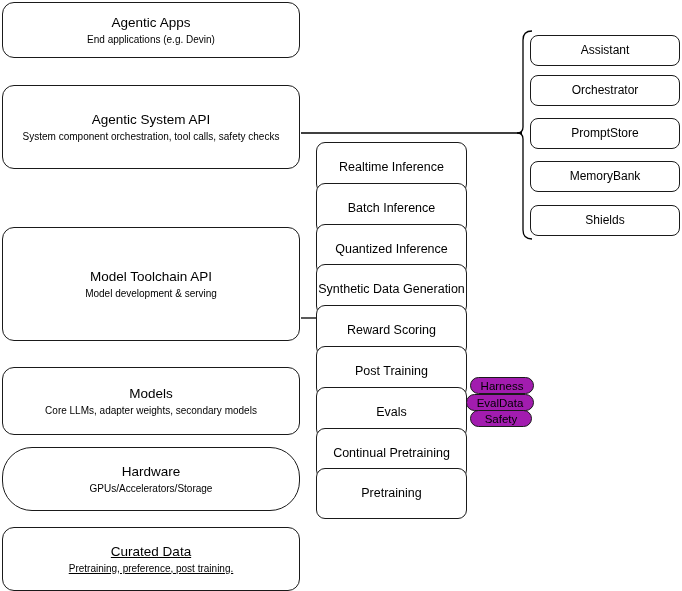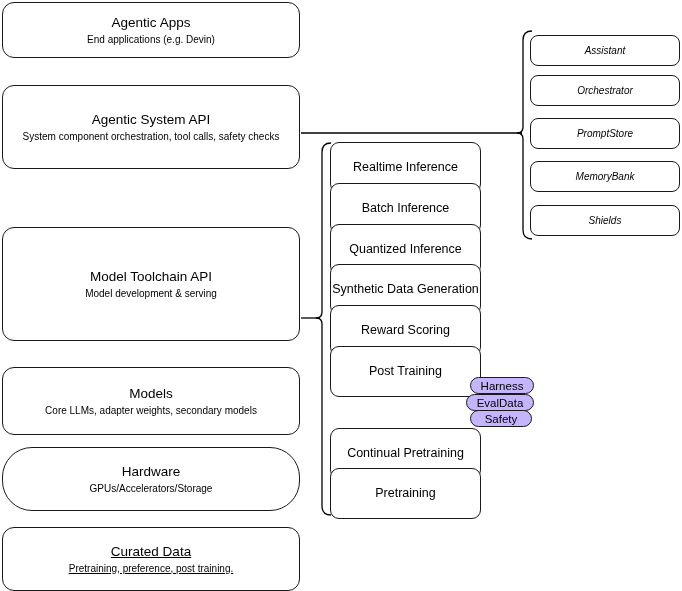--- a/index.html
+++ b/index.html
@@ -48,46 +48,46 @@
     color: #000;
     margin-top: 2px;
     white-space: nowrap;
   }
 
   
   .layer-box { left: 2px; width: 298px; }
 
   
   .mid-box {
-    left: 330px;
+    left: 316px;
     width: 151px;
     height: 51px;
     border-radius: 9px;
     border-width: 1.3px;
     text-align: center;
   }
   .mid-box .title { font-size: 12.5px; }
 
   
   .right-box {
     left: 530px;
     width: 150px;
     height: 31px;
     border-radius: 8px;
     border-width: 1.3px;
   }
-  .right-box .title { font-size: 10px; font-style: italic; }
+  .right-box .title { font-size: 12px; }
 
   
   .pill {
     position: absolute;
     box-sizing: border-box;
     border: 1.3px solid #1a1a1a;
     border-radius: 11px;
-    background: #c4b5fd;
+    background: #a21caf;
     display: flex;
     align-items: center;
     justify-content: center;
     font-size: 11.5px;
     line-height: 12px;
     height: 17px;
     white-space: nowrap;
     color: #000;
   }
 
@@ -167,20 +167,23 @@
   </div>
   <div class="box mid-box" style="top:264px;">
     <div class="title">Synthetic Data Generation</div>
   </div>
   <div class="box mid-box" style="top:305px;">
     <div class="title">Reward Scoring</div>
   </div>
   <div class="box mid-box" style="top:346px;">
     <div class="title">Post Training</div>
   </div>
+  <div class="box mid-box" style="top:387px;">
+    <div class="title">Evals</div>
+  </div>
   <div class="box mid-box" style="top:428px;">
     <div class="title">Continual Pretraining</div>
   </div>
   <div class="box mid-box" style="top:468px;">
     <div class="title">Pretraining</div>
   </div>
 
   <div class="pill" style="left:470px;top:377px;width:64px;">
     <span>Harness</span>
   </div>

